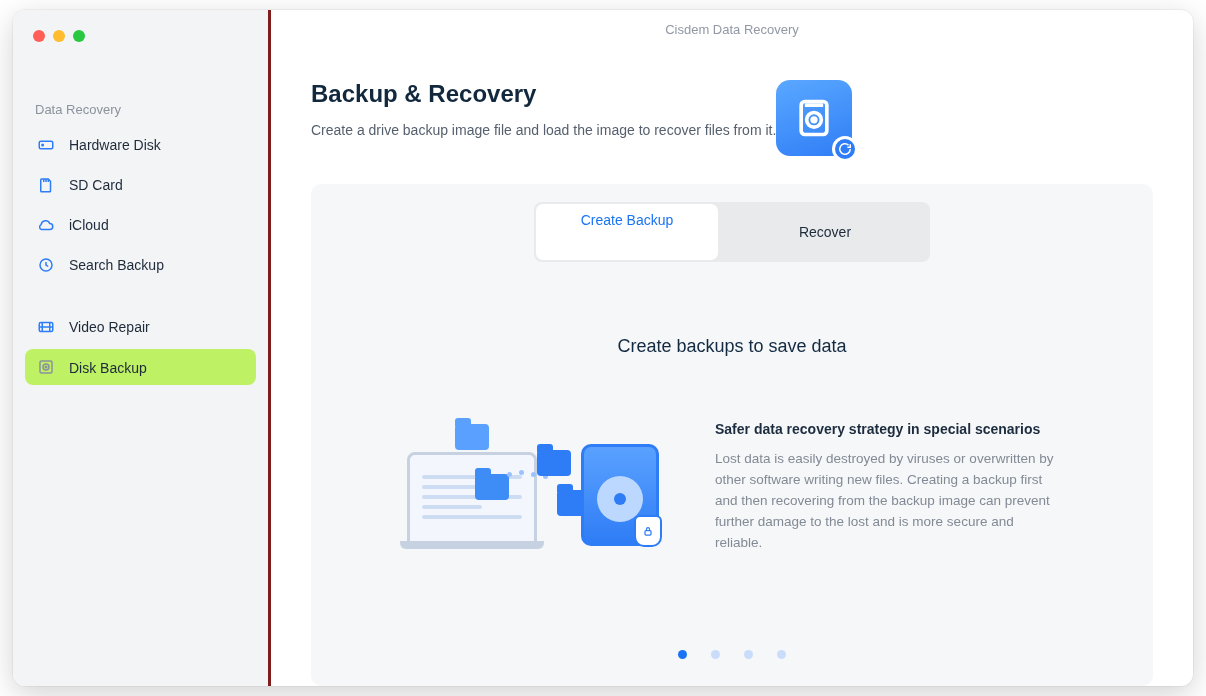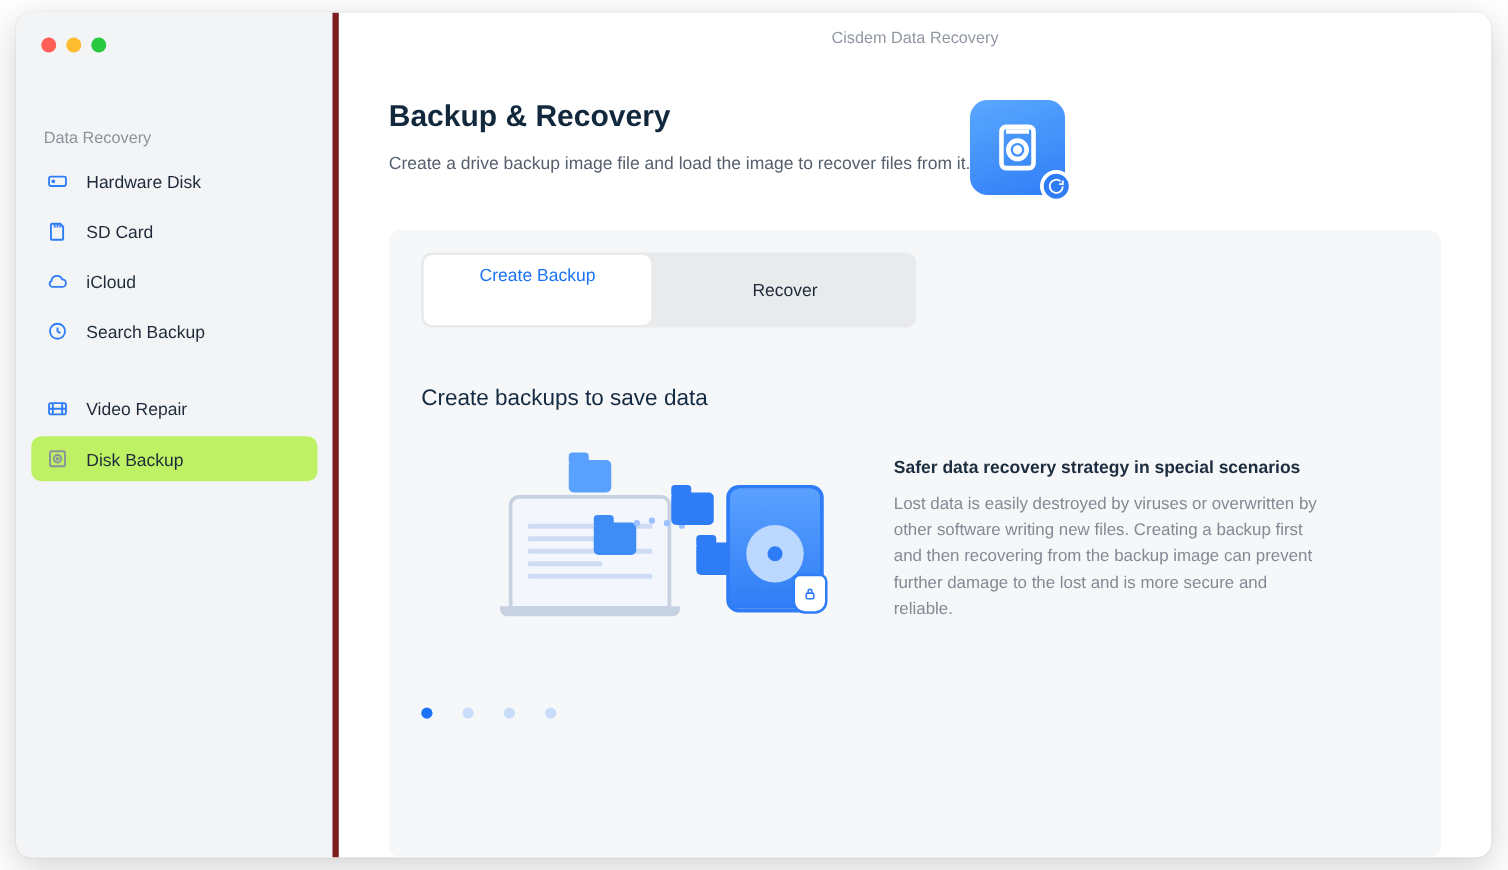--- a/index.html
+++ b/index.html
@@ -12,21 +12,21 @@
       box-shadow: 0 8px 30px rgba(0,0,0,0.18), 0 0 0 1px rgba(0,0,0,0.04);
       display: flex;
       overflow: hidden;
       position: relative;
     }
     
     .sidebar {
       width: 258px;
       background: #f3f4f6;
       padding: 18px 12px 18px 12px;
-      border-right: 5px solid #7f1d1d;
+      border-right: 3px solid #7f1d1d;
       flex-shrink: 0;
     }
     .traffic-lights {
       display: flex;
       gap: 8px;
       padding: 2px 0 0 8px;
       margin-bottom: 60px;
     }
     .tl {
       width: 12px; height: 12px; border-radius: 50%;
@@ -112,21 +112,22 @@
     }
     
     .panel {
       background: #f6f7f8;
       border-radius: 10px;
       margin: 0 40px 0 40px;
       padding: 18px 26px 24px 26px;
       flex: 1;
       display: flex;
       flex-direction: column;
-      align-items: flex-start;
+      align-items: center;
+      gap: 28px;
     }
     .tab-switch {
       display: flex;
       background: #e8eaec;
       border-radius: 8px;
       overflow: hidden;
       width: 396px;
       margin-bottom: 46px;
     }
     .tab-btn {

